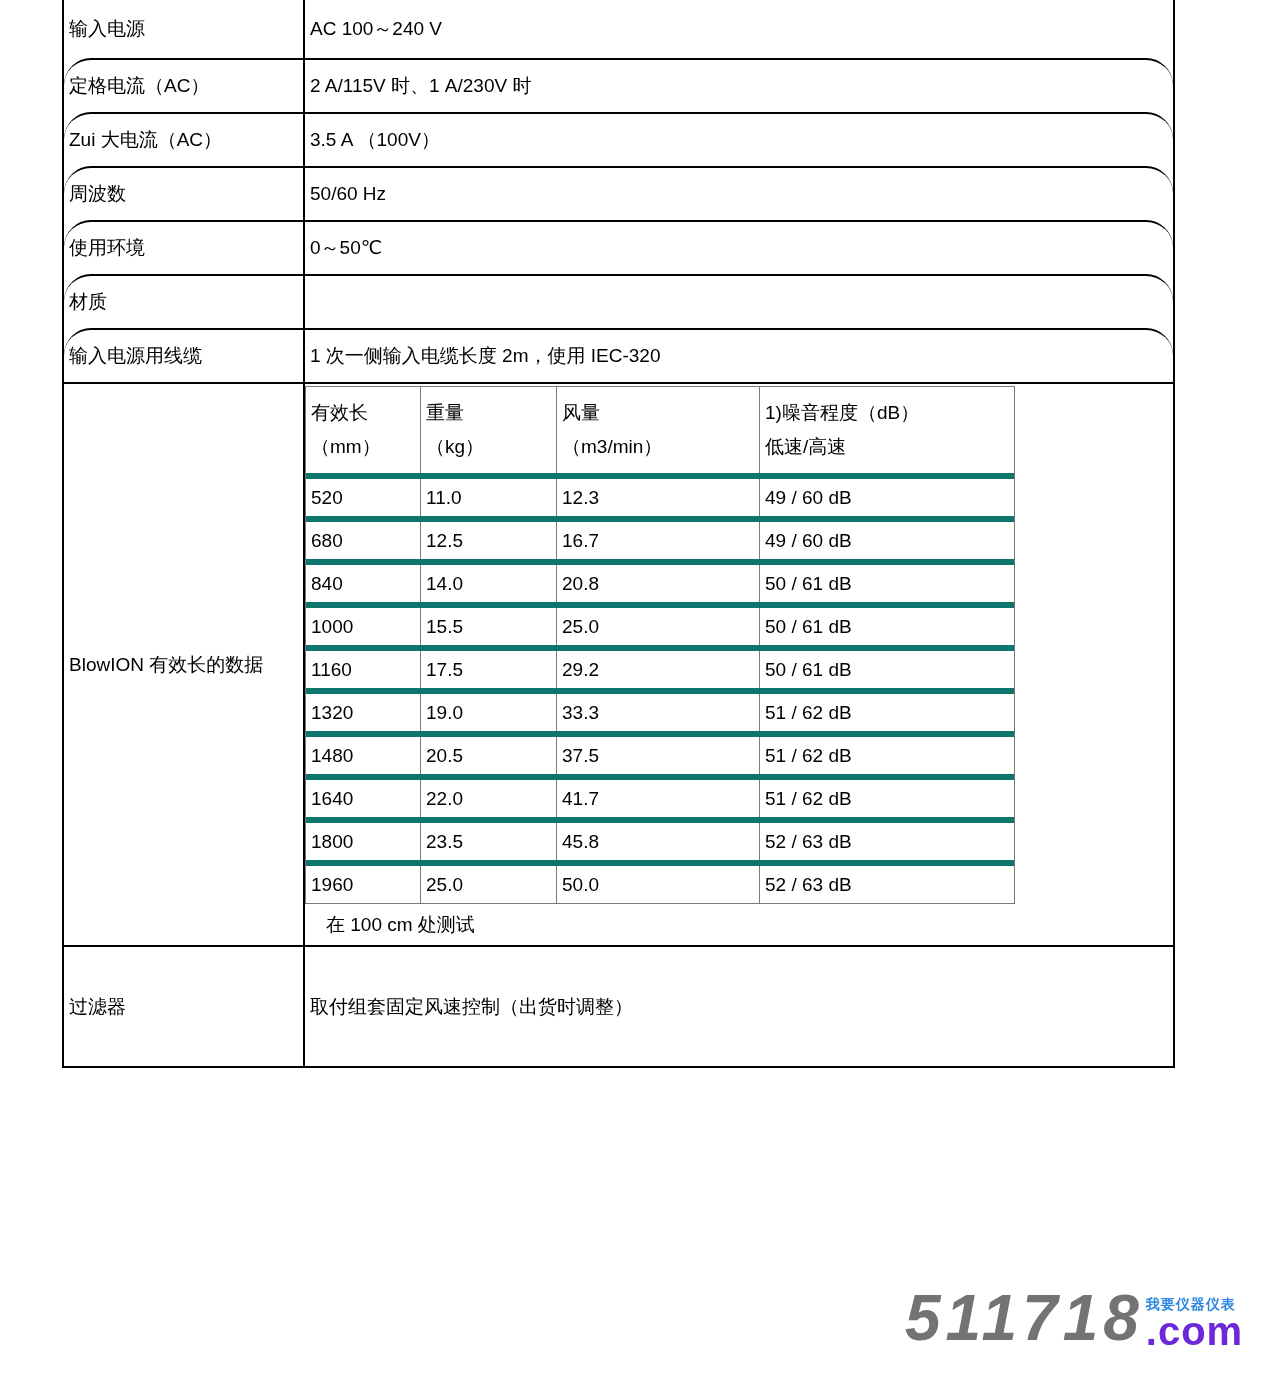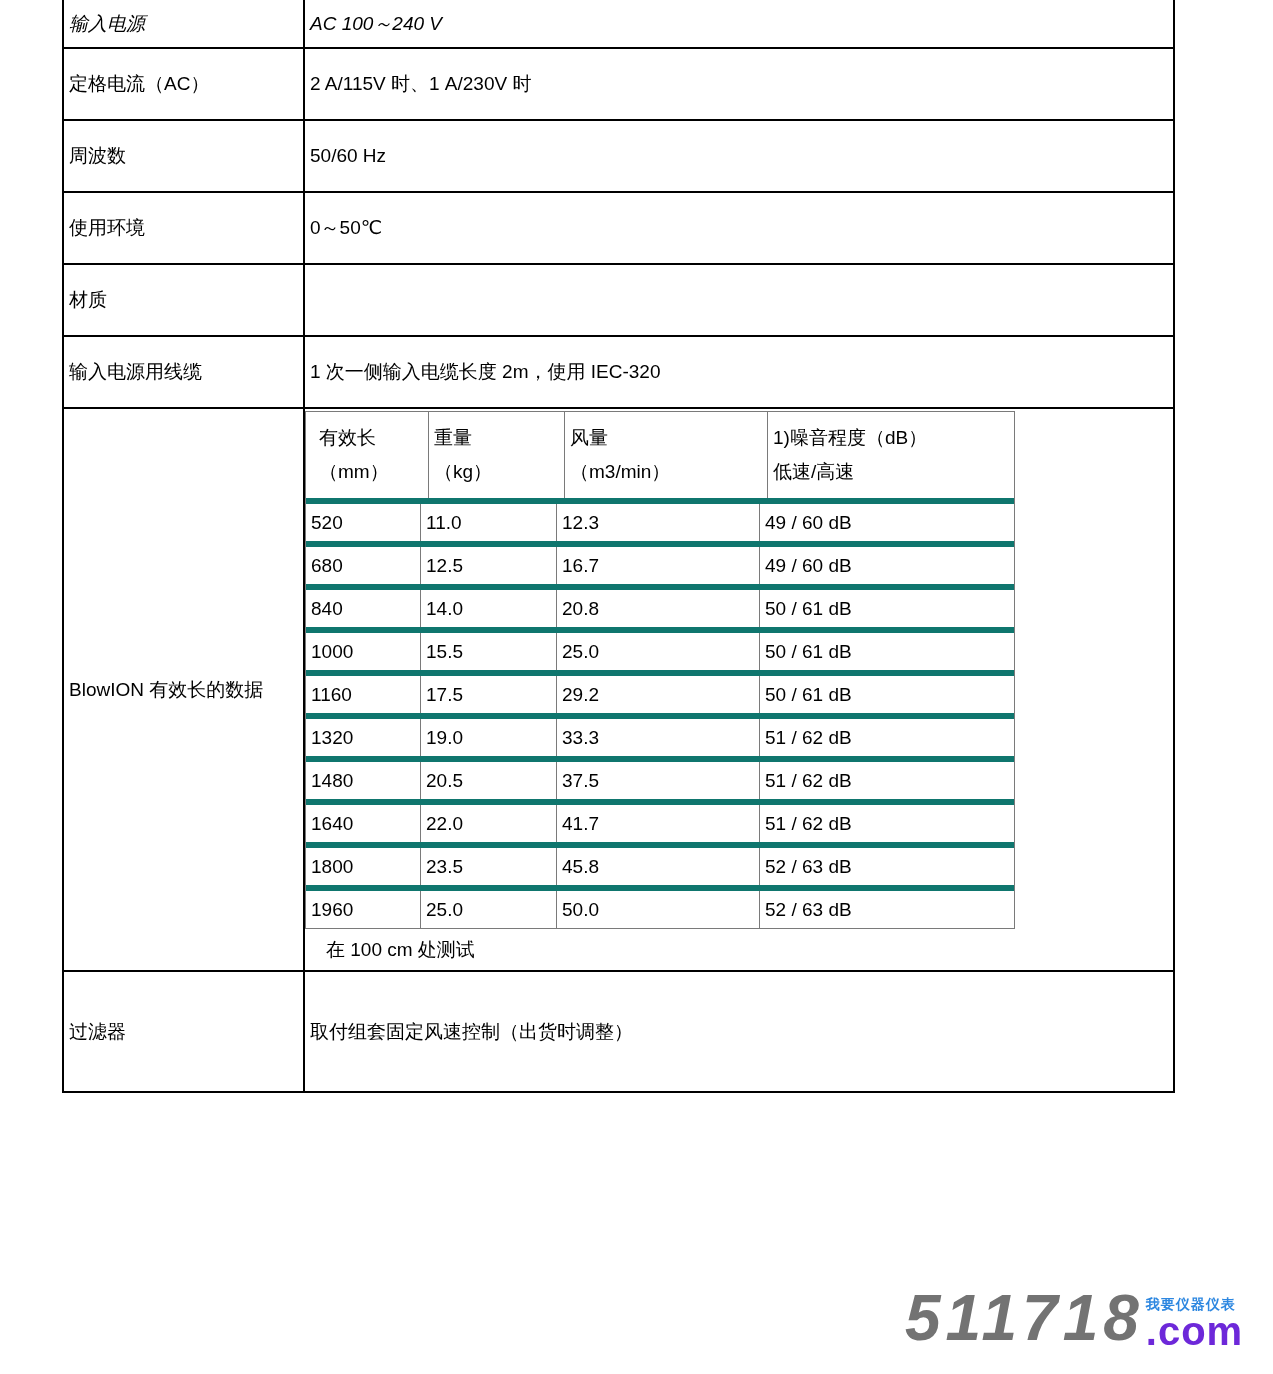--- a/index.html
+++ b/index.html
@@ -24,22 +24,22 @@
     width: 1113px;
     border-left: 2px solid #000;
     border-right: 2px solid #000;
     border-bottom: 2px solid #000;
     font-size: 19px;
   }
   .spec-row {
     display: flex;
     border-top: 2px solid #000;
   }
-  .spec-row.first { border-top: none; height: 47px; font-style: italic; }
-  .spec-row.simple { height: 72px; }
+  .spec-row.first { border-top: none; height: 58px; }
+  .spec-row.simple { height: 54px; border-radius: 31px; }
   .cell-label {
     width: 241px;
     flex: 0 0 241px;
     border-right: 2px solid #000;
     display: flex;
     align-items: center;
     padding-left: 5px;
   }
   .cell-value {
     flex: 1;
@@ -55,21 +55,21 @@
     position: relative;
     padding: 0;
   }
   .inner-table {
     position: absolute;
     left: 0;
     top: 2px;
     width: 710px;
     border: 1px solid #7a7a7a;
   }
-  .inner-header { display: flex; height: 86px; padding-left: 8px; }
+  .inner-header { display: flex; height: 86px; }
   .inner-row { display: flex; height: 43px; border-top: 6px solid #0f766e; }
   .ic {
     display: flex;
     align-items: center;
     padding-left: 5px;
     overflow: hidden;
   }
   .ic + .ic { border-left: 1px solid #7a7a7a; }
   .c0 { width: 114px; flex: 0 0 114px; }
   .c1 { width: 136px; flex: 0 0 136px; }
@@ -152,20 +152,24 @@
 
     <div class="spec-row first">
       <div class="cell-label">输入电源</div>
       <div class="cell-value">AC 100～240 V</div>
     </div>
     <div class="spec-row simple">
       <div class="cell-label">定格电流（AC）</div>
       <div class="cell-value">2 A/115V 时、1 A/230V 时</div>
     </div>
     <div class="spec-row simple">
+      <div class="cell-label">Zui 大电流（AC）</div>
+      <div class="cell-value">3.5 A （100V）</div>
+    </div>
+    <div class="spec-row simple">
       <div class="cell-label">周波数</div>
       <div class="cell-value">50/60 Hz</div>
     </div>
     <div class="spec-row simple">
       <div class="cell-label">使用环境</div>
       <div class="cell-value">0～50℃</div>
     </div>
     <div class="spec-row simple">
       <div class="cell-label">材质</div>
     </div>

